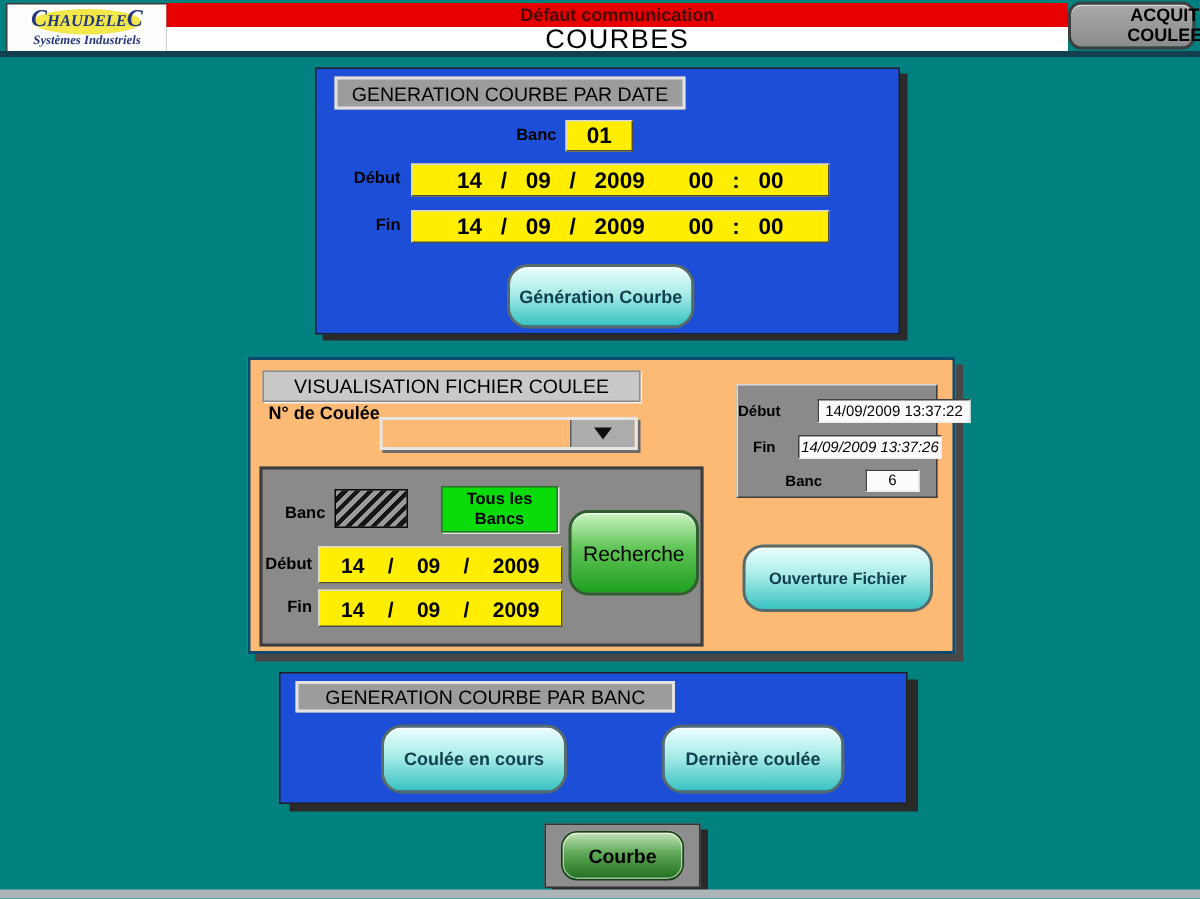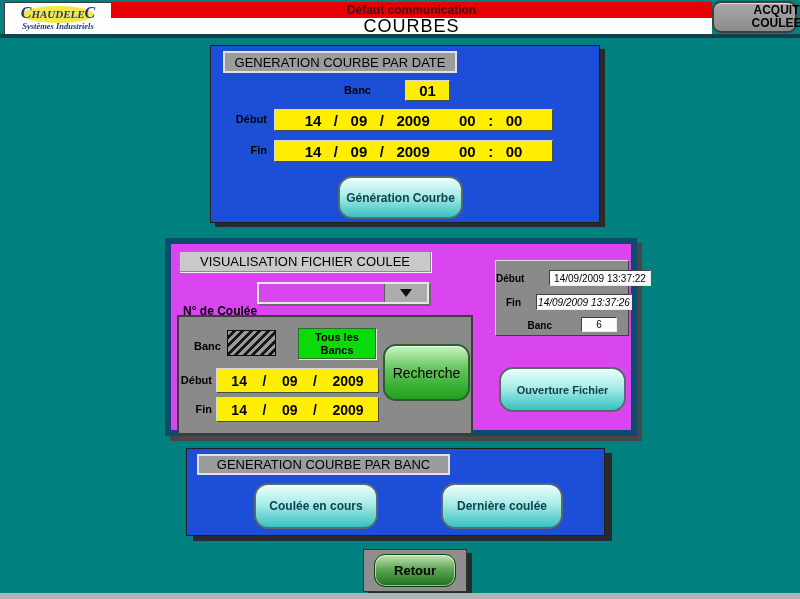--- a/index.html
+++ b/index.html
@@ -45,21 +45,21 @@
     color:#000; font-weight:bold; font-size:12px; line-height:13px;
     display:flex; flex-direction:column; align-items:center; justify-content:center;
     cursor:pointer; box-sizing:border-box;padding-left:44px;
   }
   .header-line{
     position:absolute; left:0; top:34px; width:800px; height:4px; background:#12404E;
   }
   
   .panel{ position:absolute; box-sizing:border-box; }
   .panel-dark{ background:#1d4ed8; border:1px solid #1E1E1E; box-shadow:5px 4px 0 #2A2A2A; }
-  .panel-light{ background:#d946ef; border:6px solid #0c4a6e; box-shadow:5px 5px 0 #474747; }
+  .panel-light{ background:#fdba74; border:2px solid #0c4a6e; box-shadow:5px 5px 0 #474747; }
   .hbox{
     position:absolute; box-sizing:border-box; background:#9C9C9C;
     border:2px solid #E2E2E2; color:#000; font-size:13px;
     display:flex; align-items:center; justify-content:center;
   }
   .hbox-light{
     background:#C9C9C9; border:1px solid #8A8A8A; box-shadow:1px 1px 0 #F0F0F0;
   }
   .label{ position:absolute; font-weight:bold; font-size:11px; color:#000; }
   .pre{ white-space:pre; }
@@ -161,35 +161,35 @@
     <span>ACQUIT</span>
     <span>COULEE</span>
   </div>
 
   <div class="header-line"></div>
 
   <div class="panel panel-dark" style="left:210px; top:45px; width:390px; height:178px;">
     <div class="hbox" style="left:12px; top:5px; width:234px; height:22px;">GENERATION COURBE PAR DATE</div>
 
     <span class="label" style="left:108px; top:38px; width:52px; text-align:right;">Banc</span>
-    <div class="yellow-field" style="left:166px; top:34px; width:45px; height:21px; font-size:15px;margin-left:28px;">01</div>
+    <div class="yellow-field" style="left:166px; top:34px; width:45px; height:21px; font-size:15px;">01</div>
 
     <span class="label" style="left:0px; top:67px; width:56px; text-align:right;">Début</span>
     <div class="yellow-field pre" style="left:63px; top:63px; width:279px; height:22px; font-size:15px;">14   /   09   /   2009       00   :   00</div>
 
     <span class="label" style="left:0px; top:98px; width:56px; text-align:right;">Fin</span>
     <div class="yellow-field pre" style="left:63px; top:94px; width:279px; height:22px; font-size:15px;">14   /   09   /   2009       00   :   00</div>
 
     <div class="cyan-btn" style="left:127px; top:130px; width:125px; height:43px;">Génération Courbe</div>
   </div>
 
   <div class="panel panel-light" style="left:165px; top:238px; width:472px; height:198px;">
     <div class="hbox hbox-light" style="left:8px; top:7px; width:252px; height:21px;">VISUALISATION FICHIER COULEE</div>
 
-    <span class="label" style="left:12px; top:60px; font-size:12px;">N° de Coulée</span>
+    <span class="label" style="left:12px; top:28px; font-size:12px;">N° de Coulée</span>
 
     <div class="combo" style="left:86px; top:38px; width:172px; height:22px;">
       <div class="combo-value">140909-62</div>
       <div class="combo-arrow">
         <span class="tri-down"></span>
       </div>
     </div>
 
     <div class="subpanel" style="left:6px; top:71px; width:296px; height:120px;">
       <span class="label" style="left:15px; top:23px;">Banc</span>
@@ -222,18 +222,18 @@
 
   <div class="panel panel-dark" style="left:186px; top:448px; width:419px; height:88px; box-shadow:7px 5px 0 #2A2A2A;">
     <div class="hbox" style="left:10px; top:5px; width:253px; height:21px;">GENERATION COURBE PAR BANC</div>
 
     <div class="cyan-btn" style="left:67px; top:34px; width:124px; height:46px;">Coulée en cours</div>
 
     <div class="cyan-btn" style="left:254px; top:34px; width:122px; height:46px;">Dernière coulée</div>
   </div>
 
   <div class="retour-plate">
-    <div class="retour-btn">Retour</div>
+    <div class="retour-btn">Courbe</div>
   </div>
 
   <div class="bottom-bar"></div>
 
 </div>
 
 </body></html>

